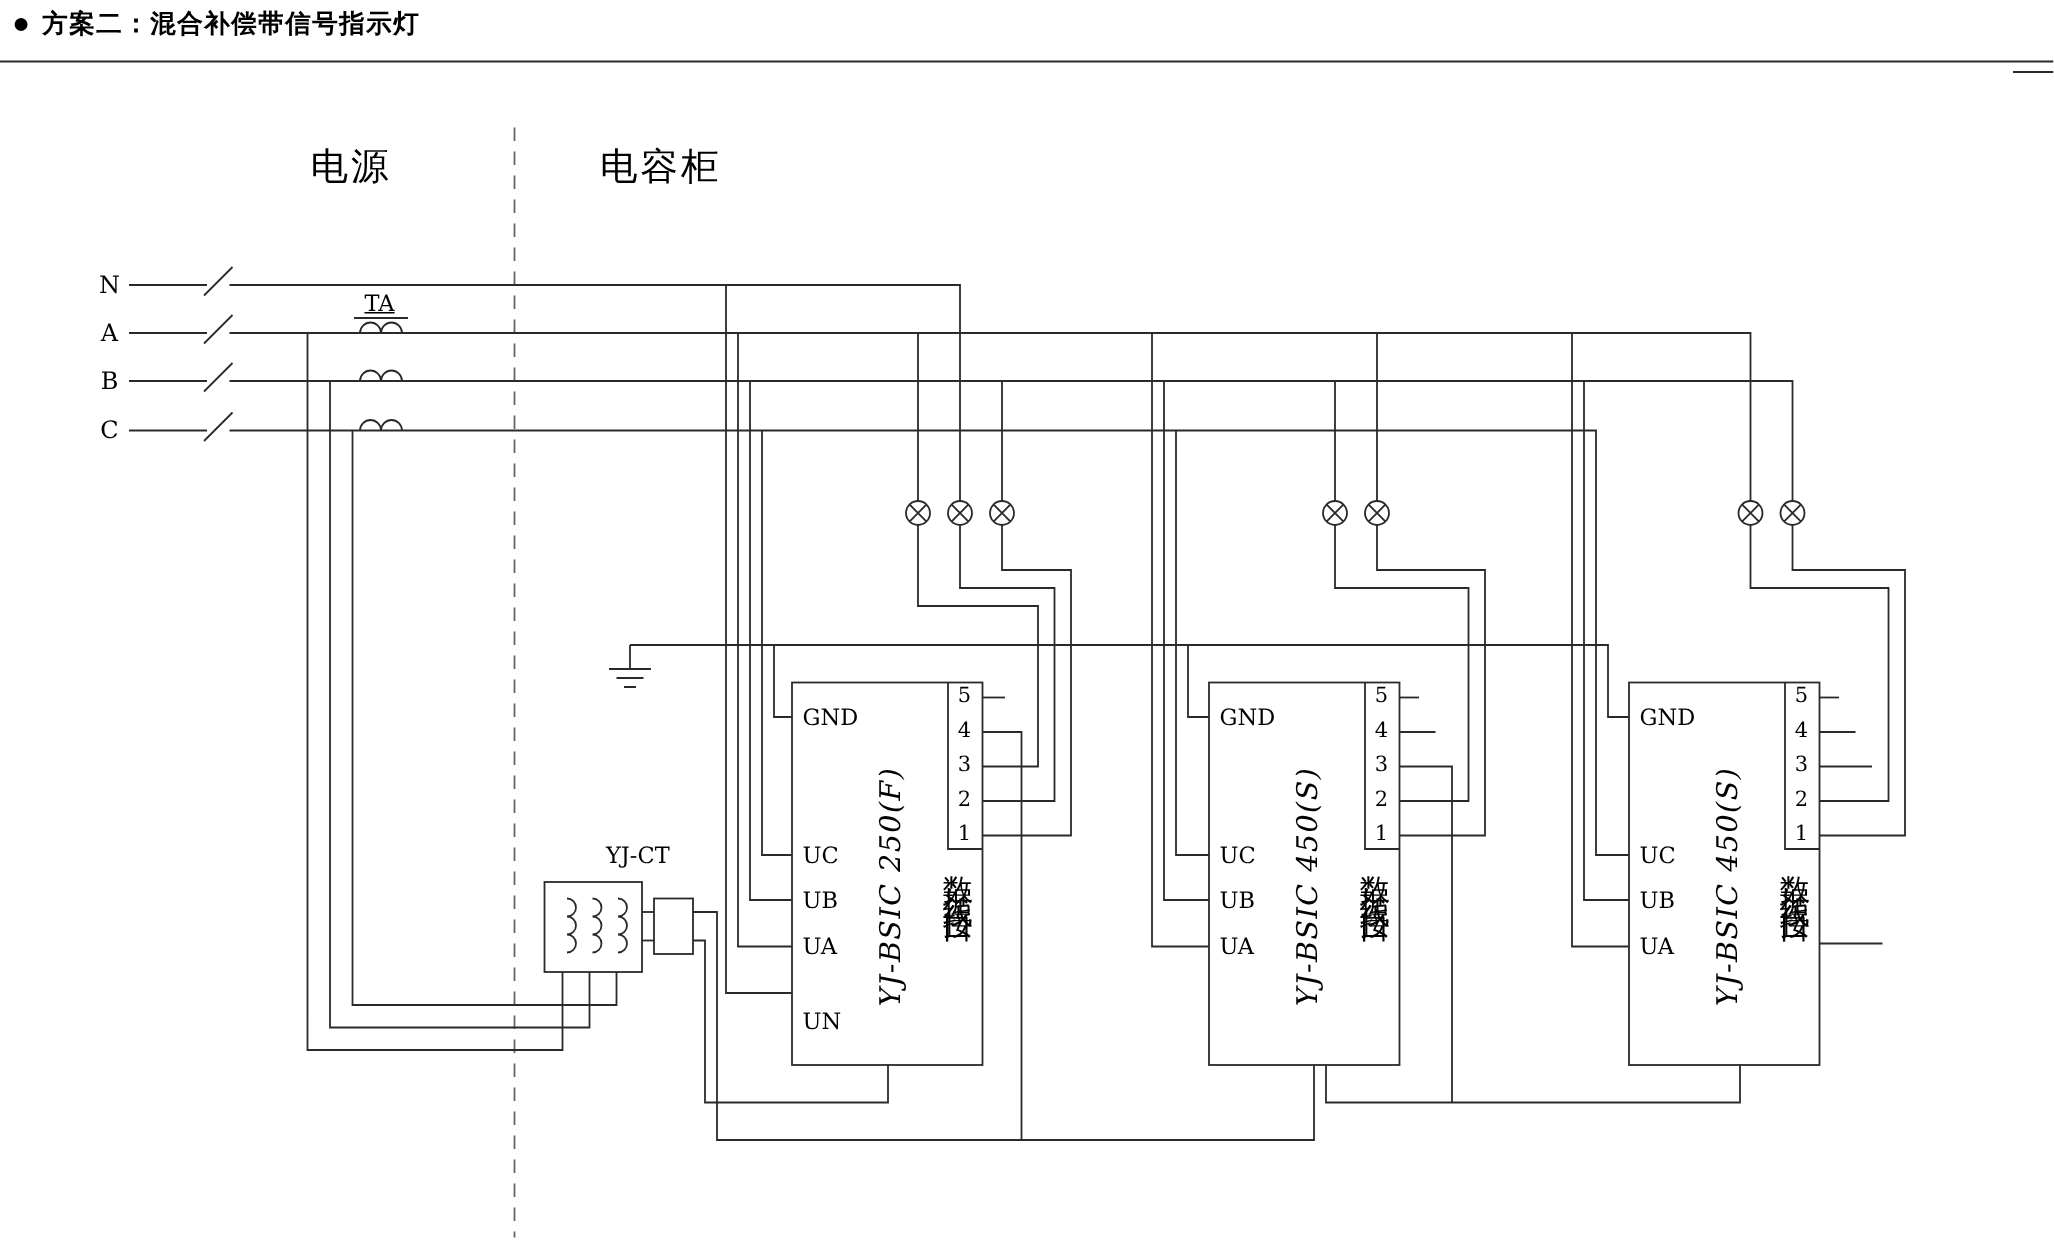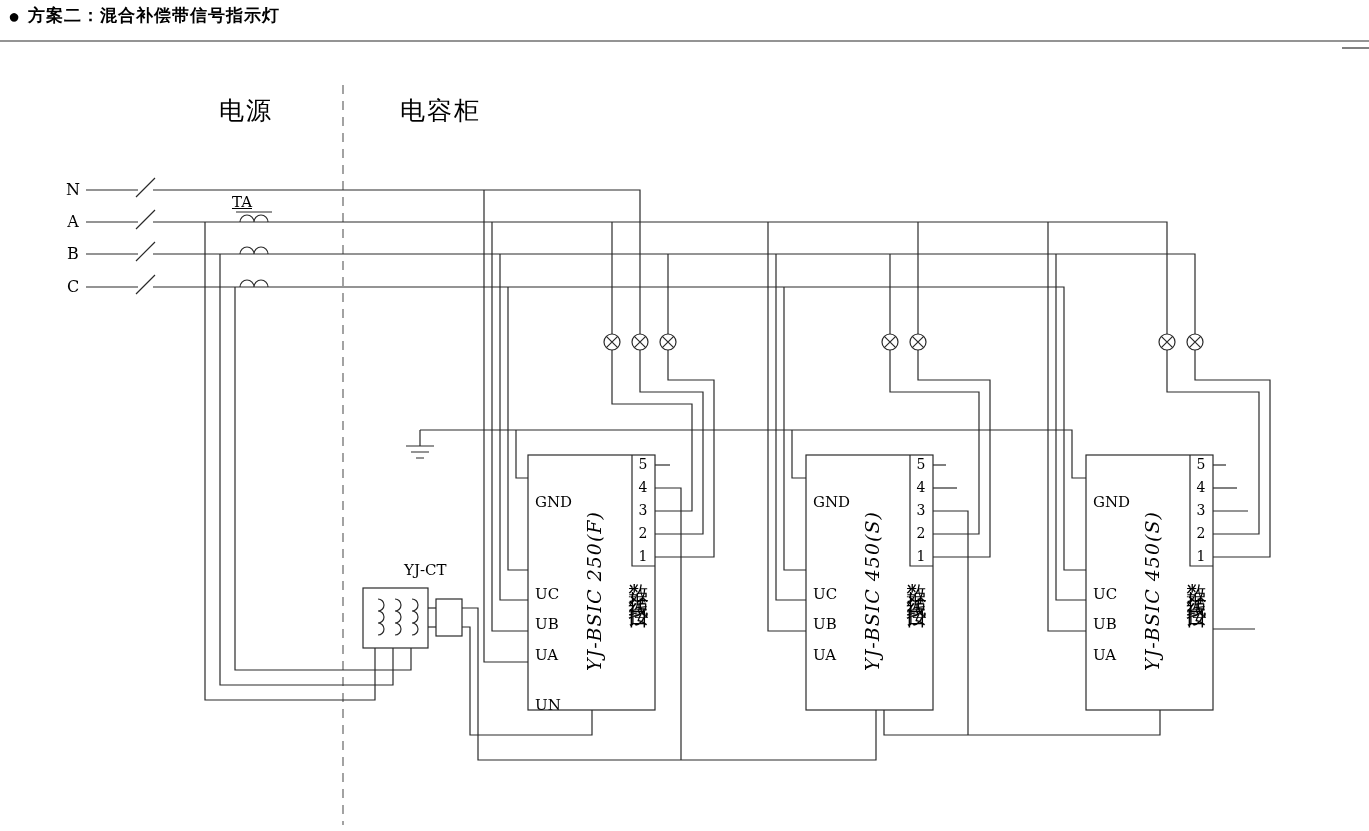--- a/index.html
+++ b/index.html
@@ -8,21 +8,21 @@
   .stage{position:absolute;left:0;top:0;width:1369px;height:831px;}
   svg{position:absolute;left:0;top:0;}
   .t{position:absolute;white-space:nowrap;color:#000;}
   .serif{font-family:"DejaVu Serif","Liberation Serif",serif;}
   .header{position:absolute;left:8px;top:4px;display:flex;align-items:center;gap:8px;}
   .bullet{font-size:20px;line-height:1;}
   .title-text{font-size:17px;font-weight:bold;letter-spacing:1px;}
   .section-label{font-size:25px;letter-spacing:2px;}
   .phase-label{font-size:16px;width:18px;text-align:center;}
   .small-label{font-size:15px;}
-  .term-label{font-size:15px;margin-top:24px;}
+  .term-label{font-size:15px;}
   .term-num{font-size:14px;width:18px;text-align:center;}
   .model-label{width:220px;text-align:center;transform:rotate(-90deg);
                font-style:italic;font-size:19px;letter-spacing:1px;}
   .iface-label{writing-mode:vertical-rl;text-orientation:upright;
                font-size:20px;letter-spacing:7px;}
 </style>
 </head>
 <body>
 
 <div class="stage">
@@ -142,29 +142,29 @@
       </g>
     </g>
   </g>
 </svg>
 
 <div class="header">
   <span class="bullet">●</span>
   <span class="title-text">方案二：混合补偿带信号指示灯</span>
 </div>
 
-<div class="t serif section-label" style="left:207px;top:94px;margin-left:12px;">电源</div>
+<div class="t serif section-label" style="left:207px;top:94px;">电源</div>
 <div class="t serif section-label" style="left:400px;top:94px;">电容柜</div>
 
 <div class="t serif phase-label" style="left:64px;top:180px;">N</div>
 <div class="t serif phase-label" style="left:64px;top:212px;">A</div>
 <div class="t serif phase-label" style="left:64px;top:244px;">B</div>
 <div class="t serif phase-label" style="left:64px;top:277px;">C</div>
 
-<div class="t serif small-label" style="left:226px;top:193px;width:26px;text-align:right;text-decoration:underline;">TA</div>
+<div class="t serif small-label" style="left:243px;top:193px;width:26px;text-align:left;text-decoration:underline;">TA</div>
 <div class="t serif small-label" style="left:404px;top:561px;">YJ-CT</div>
 
 <div class="t serif term-label" style="left:535px;top:469px;">GND</div>
 <div class="t serif term-label" style="left:535px;top:561px;">UC</div>
 <div class="t serif term-label" style="left:535px;top:591px;">UB</div>
 <div class="t serif term-label" style="left:535px;top:622px;">UA</div>
 <div class="t serif term-label" style="left:535px;top:672px;">UN</div>
 <div class="t serif term-num" style="left:634px;top:456px;">5</div>
 <div class="t serif term-num" style="left:634px;top:479px;">4</div>
 <div class="t serif term-num" style="left:634px;top:502px;">3</div>

